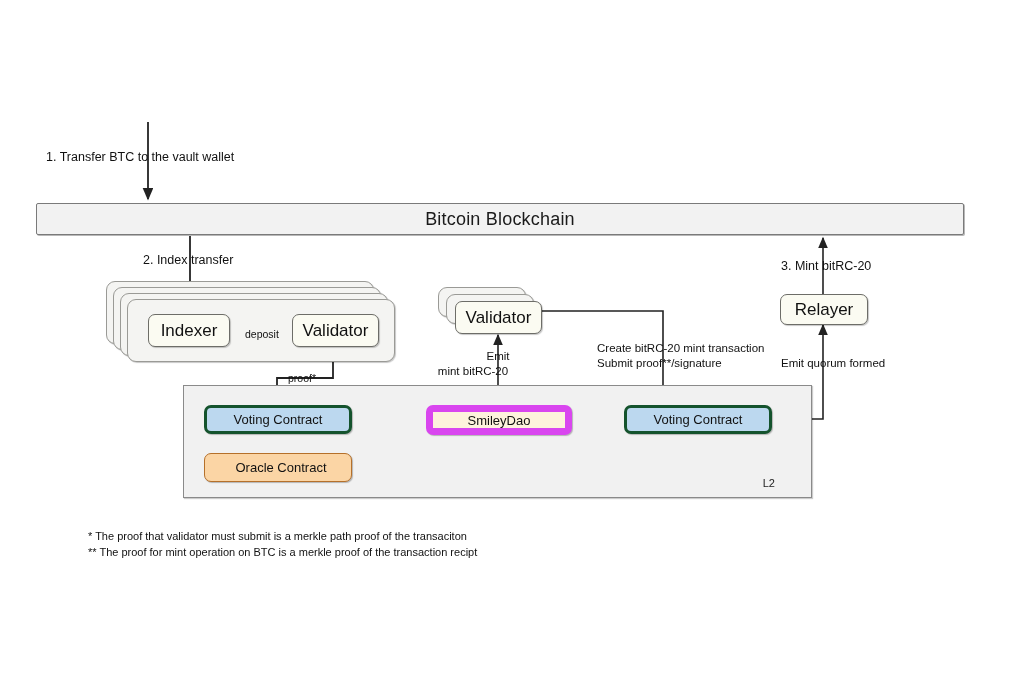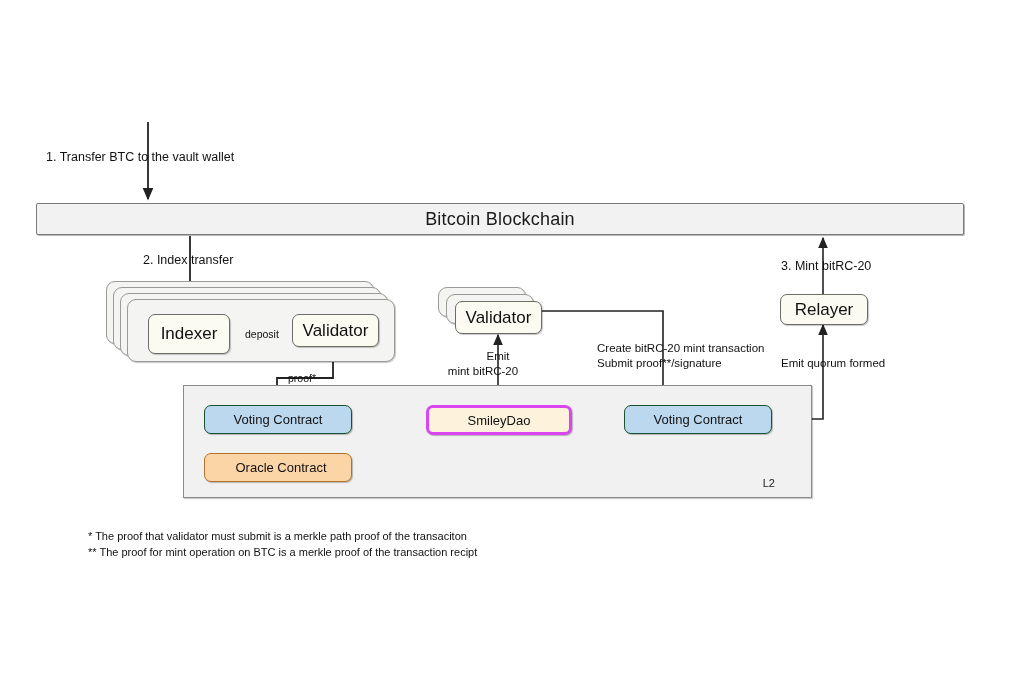--- a/index.html
+++ b/index.html
@@ -37,23 +37,23 @@
     position:absolute;left:183px;top:385px;width:629px;height:113px;
     box-sizing:border-box;background:#f1f1f1;border:1px solid #8a8a8a;
     box-shadow:1px 1px 1px rgba(0,0,0,.2);
   }
   .l2label{position:absolute;right:36px;bottom:8px;font-size:11px;color:#222;padding-left:16px;}
   .ctr{
     position:absolute;box-sizing:border-box;display:flex;align-items:center;justify-content:center;
     border-radius:7px;font-size:13px;color:#111;
     box-shadow:1px 1px 1px rgba(0,0,0,.25);
   }
-  .ctr.blue{background:#bcd8ef;border:1px solid #14532d;}
+  .ctr.blue{background:#bcd8ef;border:3px solid #14532d;}
   .ctr.orange{background:#fbd5a5;border:1px solid #b5702a;}
-  .ctr.yellow{background:#fdf3dc;border:3px solid #d946ef;}
+  .ctr.yellow{background:#fdf3dc;border:7px solid #d946ef;}
   .lbl{position:absolute;font-size:11.5px;color:#111;white-space:nowrap;line-height:14px;}
   .lbl.big{font-size:12.5px;}
   .lbl.ctrd{text-align:center;}
   .foot{position:absolute;font-size:11px;color:#111;white-space:nowrap;line-height:17px;}
 </style>
 </head>
 <body>
 
 <div id="stage">
 
@@ -94,41 +94,41 @@
 
   <div class="node chain">
     <span>Bitcoin Blockchain</span>
   </div>
 
   <div class="stackwrap" style="left:106px;top:281px;width:290px;height:78px;">
     <div class="card" style="left:0px;top:0px;width:268px;height:63px;"></div>
     <div class="card" style="left:7px;top:6px;width:268px;height:63px;"></div>
     <div class="card" style="left:14px;top:12px;width:268px;height:63px;"></div>
     <div class="card" style="left:21px;top:18px;width:268px;height:63px;"></div>
-    <div class="pillbox" style="left:42px;top:33px;width:82px;height:40px;">
+    <div class="pillbox" style="left:42px;top:33px;width:82px;height:33px;">
       <span>Indexer</span>
     </div>
     <div class="pillbox" style="left:186px;top:33px;width:87px;height:33px;">
       <span>Validator</span>
     </div>
   </div>
 
   <div class="lbl" style="left:245px;top:327px;font-size:10.5px;">deposit</div>
   <div class="lbl" style="left:288px;top:371px;font-size:10.5px;">proof*</div>
 
   <div class="stackwrap" style="left:438px;top:287px;width:120px;height:60px;">
     <div class="card" style="left:0px;top:0px;width:88px;height:30px;"></div>
     <div class="card" style="left:8px;top:7px;width:88px;height:30px;"></div>
     <div class="pillbox" style="left:17px;top:14px;width:87px;height:33px;">
       <span>Validator</span>
     </div>
   </div>
 
   <div class="lbl ctrd" style="left:452px;top:349px;width:92px;text-align:center;">Emit</div>
-  <div class="lbl ctrd" style="left:428px;top:364px;width:110px;text-align:center;">mint bitRC-20</div>
+  <div class="lbl ctrd" style="left:418px;top:364px;width:110px;text-align:center;">mint bitRC-20</div>
 
   <div class="lbl" style="left:597px;top:341px;">Create bitRC-20 mint transaction</div>
   <div class="lbl" style="left:597px;top:356px;">Submit proof**/signature</div>
 
   <div class="pillbox" style="left:780px;top:294px;width:88px;height:31px;">
     <span>Relayer</span>
   </div>
   <div class="lbl" style="left:781px;top:356px;">Emit quorum formed</div>
 
   <div class="l2box">

